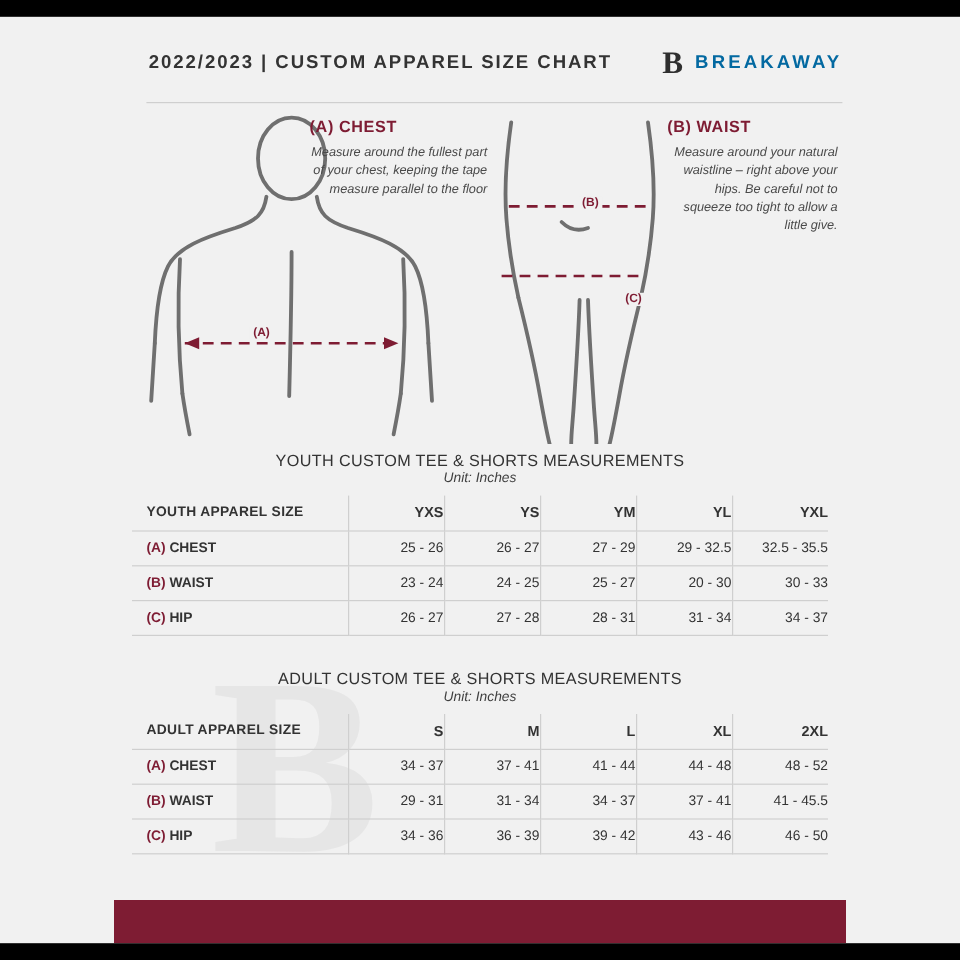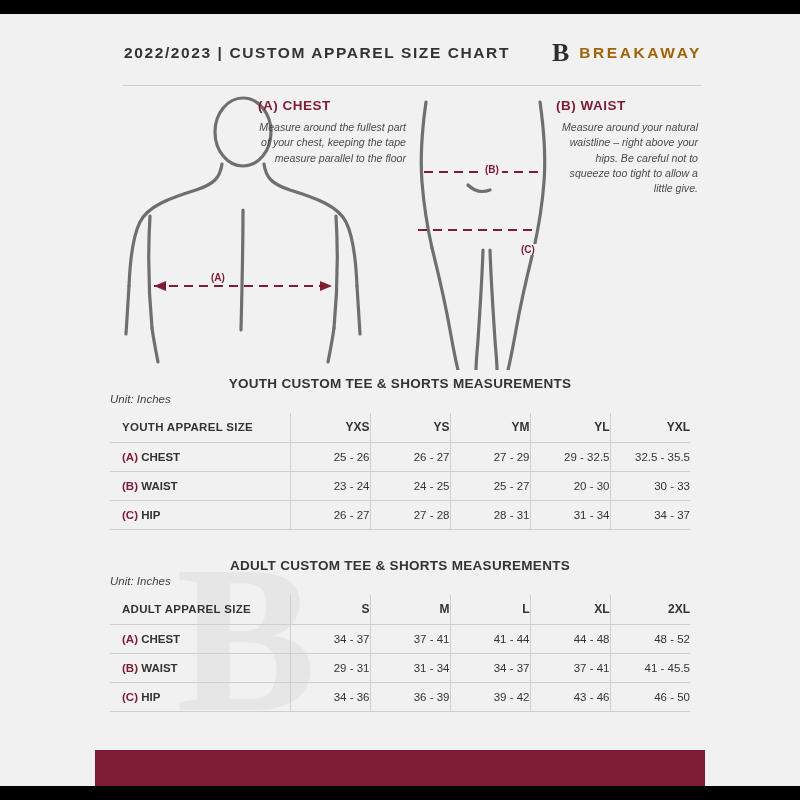--- a/index.html
+++ b/index.html
@@ -63,21 +63,21 @@
     font-family: "Liberation Serif", serif;
     font-size: 26px;
     font-weight: bold;
     color: #2e2e2e;
     line-height: 1;
   }
   .brand-name {
     font-size: 15.5px;
     font-weight: bold;
     letter-spacing: 2.6px;
-    color: #a16207;
+    color: #0369a1;
   }
   .header-rule {
     position: absolute;
     left: 110px; top: 55px;
     width: 580px; height: 1px;
     background: #cfcfcf;
   }
 
   
   .figures {
@@ -114,26 +114,27 @@
     color: #7e1c33;
     background: #f1f1f1;
     padding: 0 3px;
   }
 
   
   .table-block { position: absolute; left: 110px; width: 580px; }
   .tbl-title {
     text-align: center;
     font-size: 13.5px;
-    font-weight: bold;
+    font-weight: normal;
     letter-spacing: 0.3px;
     color: #333;
     margin: 0;
   }
   .tbl-unit {
+    text-align: center;
     font-size: 11.5px;
     font-style: italic;
     color: #3f3f3f;
     margin: 2px 0 8px 0;
   }
   table {
     width: 580px;
     border-collapse: collapse;
     table-layout: fixed;
   }

